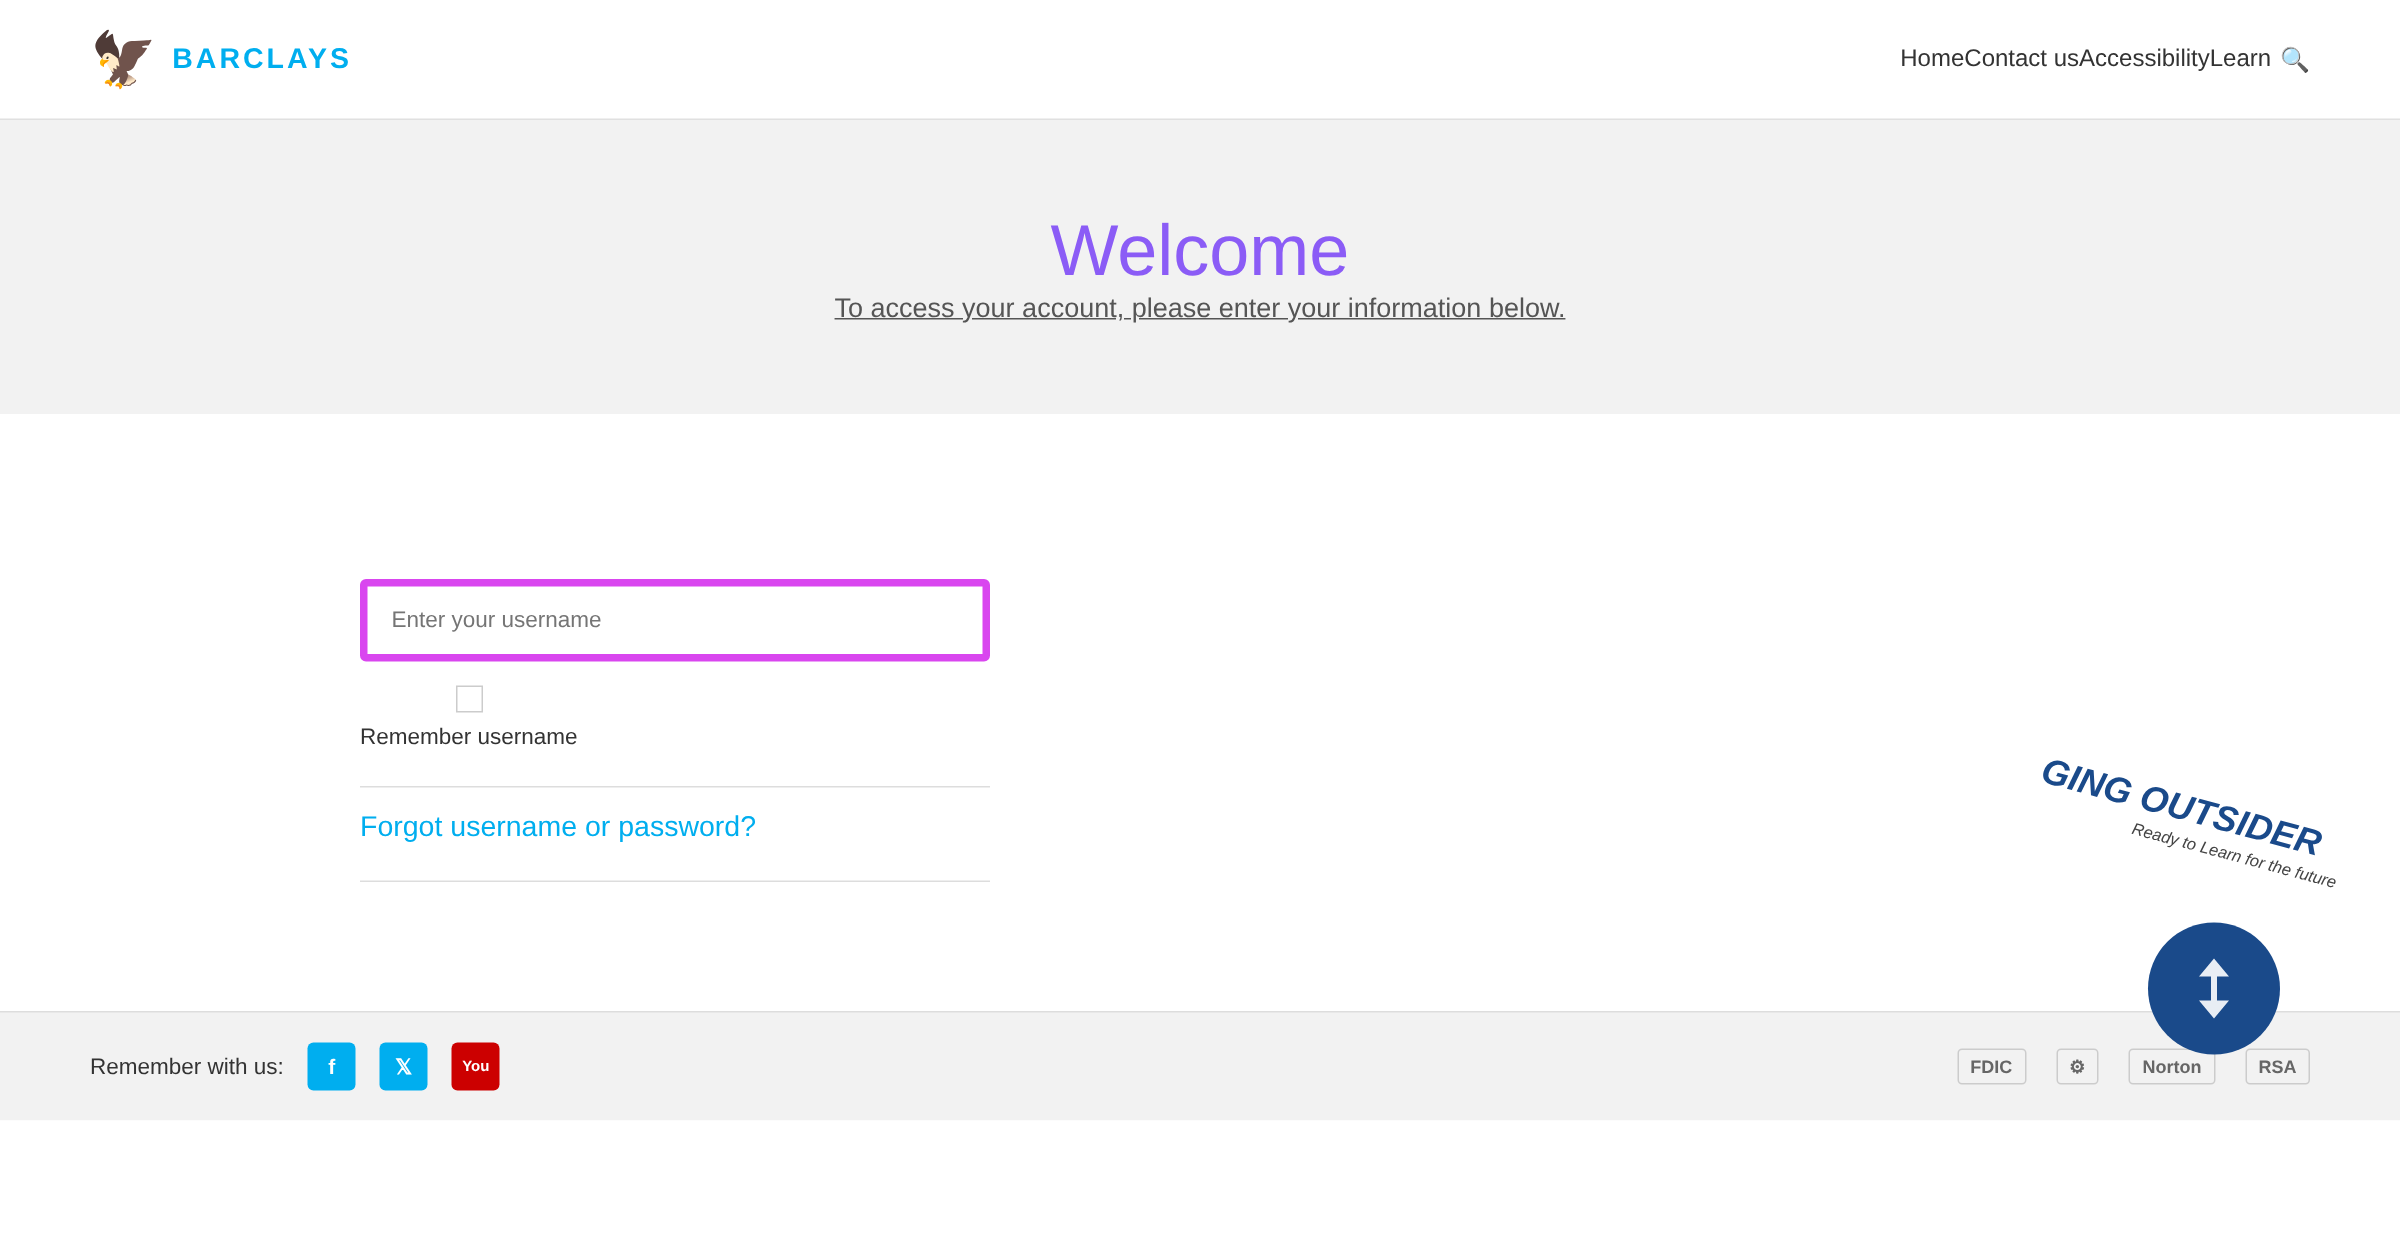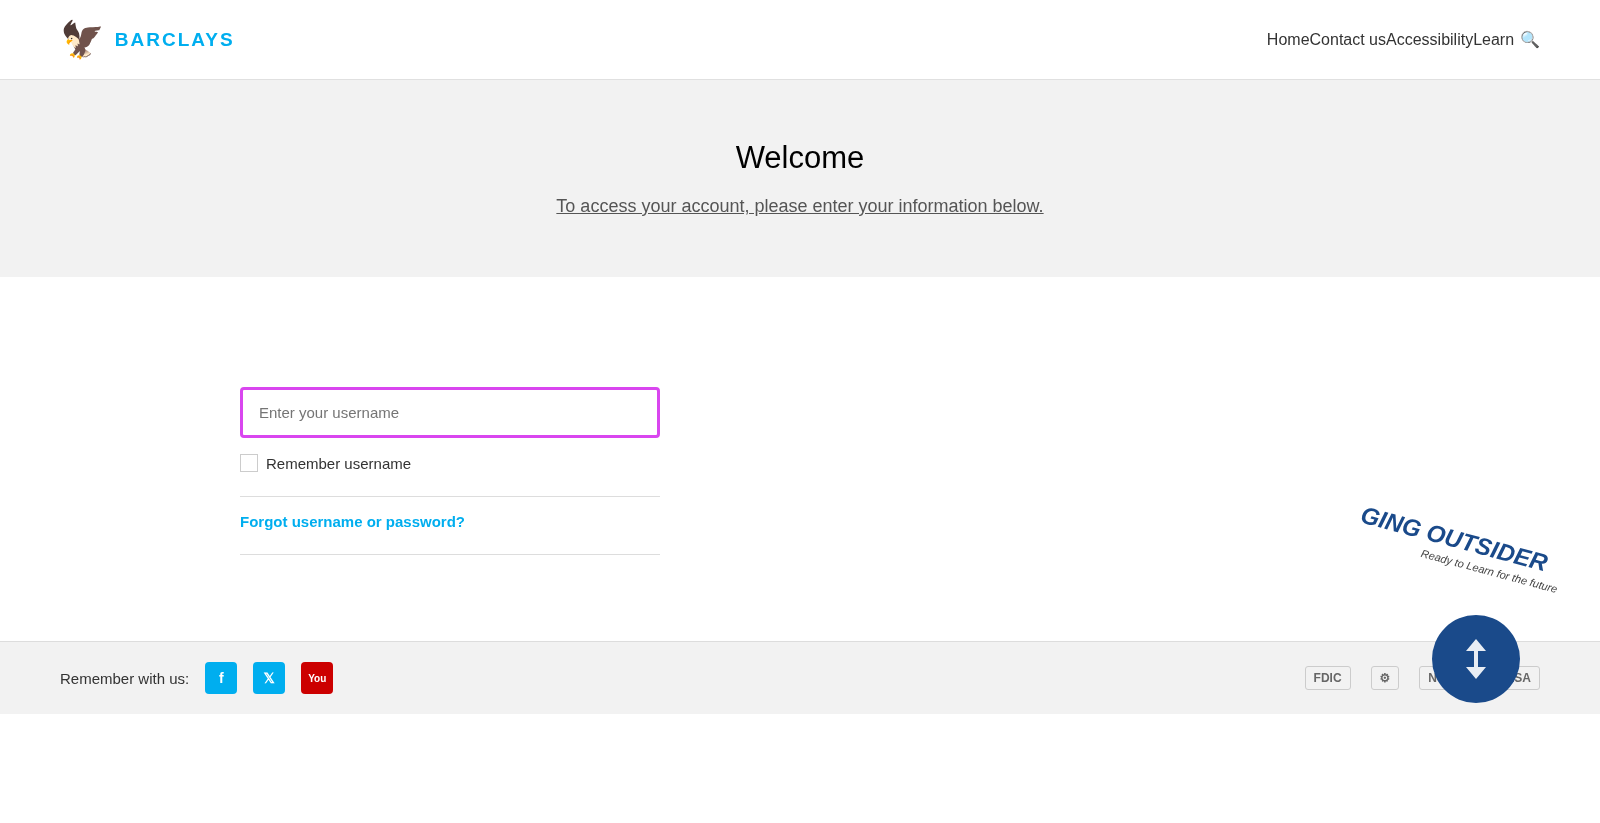--- a/index.html
+++ b/index.html
@@ -50,24 +50,23 @@
       font-size: 16px;
     }
 
     
     .hero {
       background: #f2f2f2;
       text-align: center;
       padding: 60px 20px 60px;
     }
     .welcome-title {
-      font-size: 31px;
+      font-size: 48px;
       font-weight: 300;
-      color: #000000;
-      margin-bottom: 20px;
+      color: #8b5cf6;
     }
     .welcome-subtitle {
       font-size: 18px;
       color: #555;
       text-decoration: underline;
     }
 
     
     .main-content {
       background: #fff;
@@ -93,41 +92,42 @@
       padding: 0 60px 0 40px;
     }
 
     .form-field {
       margin-bottom: 16px;
     }
     .form-input {
       width: 100%;
       max-width: 420px;
       padding: 14px 16px;
-      border: 3px solid #d946ef;
+      border: 5px solid #d946ef;
       border-radius: 4px;
       font-size: 15px;
       color: #999;
       outline: none;
     }
 
     .form-actions {
       display: flex;
       align-items: center;
       gap: 30px;
       margin-top: 10px;
       max-width: 420px;
     }
     .remember-label {
       display: flex;
       align-items: center;
       gap: 8px;
       font-size: 15px;
       color: #333;
       cursor: pointer;
+      flex-direction: column;
     }
     .remember-checkbox {
       width: 18px;
       height: 18px;
       border: 1px solid #ccc;
       background: #fff;
       flex-shrink: 0;
     }
     .login-button {
       background: #1a4a8a;
@@ -146,26 +146,25 @@
 
     .divider {
       border: none;
       border-top: 1px solid #ddd;
       max-width: 420px;
       margin: 24px 0 16px;
     }
 
     .link-item {
       color: #00aeef;
-      font-size: 15px;
+      font-size: 19px;
       cursor: pointer;
       text-decoration: none;
       display: block;
       margin-bottom: 12px;
-      font-weight: bold;
     }
 
     
     .watermark-area {
       position: fixed;
       right: 80px;
       bottom: 120px;
       pointer-events: none;
       z-index: 10;
     }

